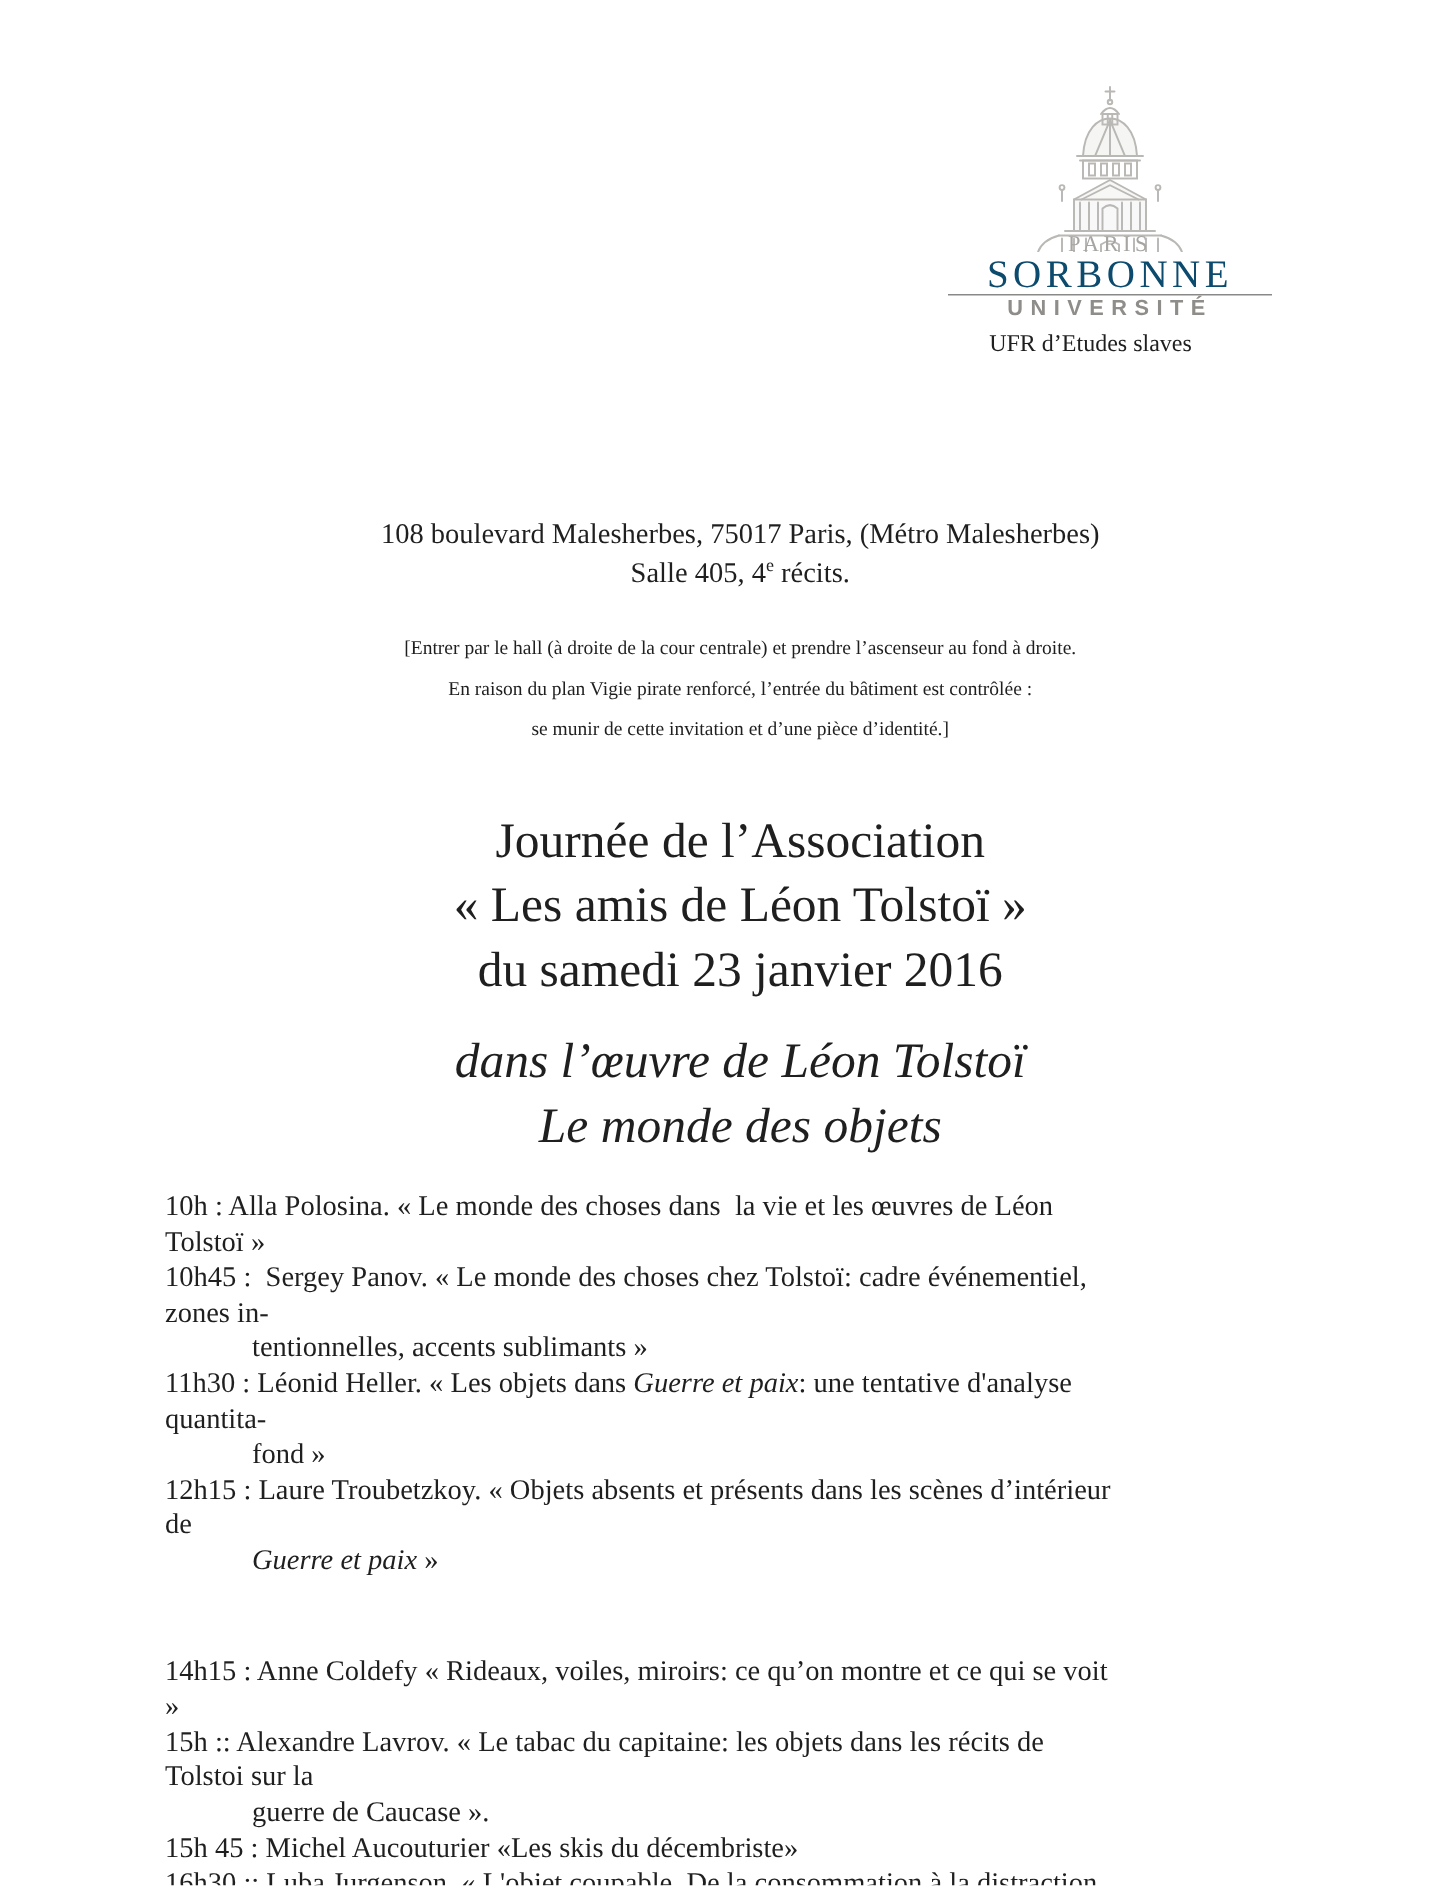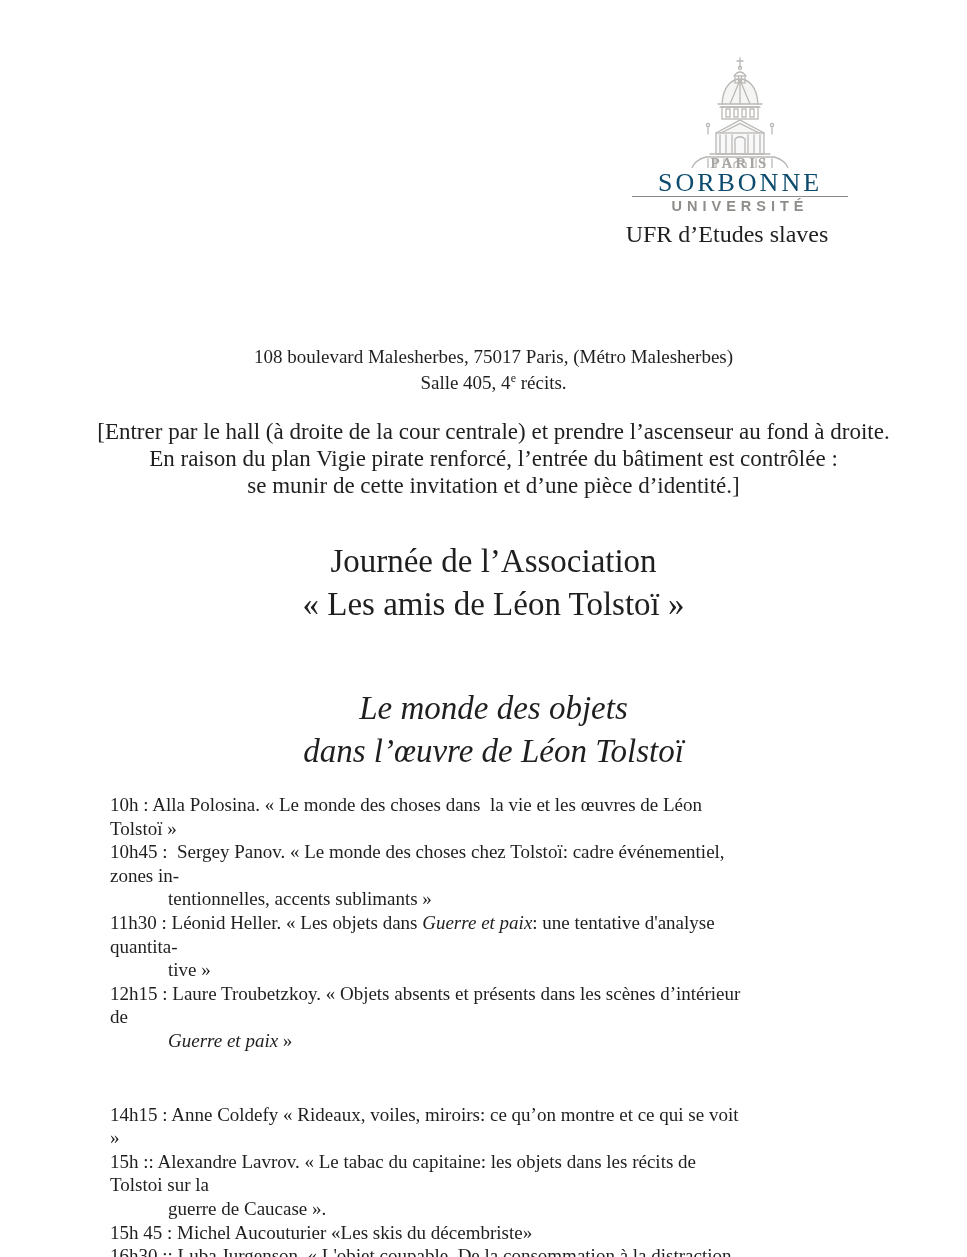--- a/index.html
+++ b/index.html
@@ -10,50 +10,50 @@
     font-family:"Liberation Serif", serif;
     color:#1f1f1f;
     overflow:hidden;
   }
 
   
   .logo-wrap { position:absolute; top:56px; left:613px; width:254px; text-align:center; }
   .logo-building { display:block; margin:0 auto; }
   .logo-paris {
     font-size:15px; letter-spacing:3px; color:#a7a5a2;
-    line-height:14px; margin-top:-12px; position:relative; z-index:2;font-weight:bold;
+    line-height:14px; margin-top:-12px; position:relative; z-index:2;
   }
   .logo-sorbonne {
     font-size:26px; letter-spacing:3px; color:#0c4a6e;
     line-height:25px; position:relative; z-index:2;
   }
   .logo-rule {
     width:216px; height:0; margin:1px auto 2px;
     border-top:1.6px solid #8b8987;
   }
   .logo-universite {
     font-family:"Liberation Sans", sans-serif;
     font-weight:bold; font-size:14.5px; letter-spacing:5px;
     color:#8f8d8a; line-height:15px;
   }
   .logo-ufr {
-    font-size:24px; color:#1f1f1f; margin-top:7px;
+    font-size:16px; color:#1f1f1f; margin-top:7px;
     transform:translateX(-13px);
   }
 
   
   .centered { position:absolute; left:20px; width:947px; text-align:center; }
   .hdr { top:265px; }
   .hdr-line { font-size:21px; line-height:31px; }
   .addr { top:344px; }
   .addr-line { font-size:19px; line-height:26px; }
   sup.sup-e { font-size:12px; vertical-align:super; line-height:0; }
 
   .notice { top:418px; }
-  .notice-line { font-size:23px; line-height:27px; }
+  .notice-line { font-size:13px; line-height:27px; }
   .underlined { }
 
   .title { top:540px; }
   .title-line { font-size:33px; line-height:43px; }
 
   .subtitle { top:687px; font-style:italic; }
   .subtitle-line { font-size:33px; line-height:43px; }
 
   
   .program { position:absolute; top:793px; left:0; width:830px; }
@@ -142,34 +142,35 @@
 
   <div class="centered notice">
     <div class="notice-line">[Entrer par le hall (à droite de la cour centrale) et prendre l’ascenseur au fond à droite.</div>
     <div class="notice-line underlined">En raison du plan Vigie pirate renforcé, l’entrée du bâtiment est contrôlée :</div>
     <div class="notice-line underlined">se munir de cette invitation et d’une pièce d’identité.]</div>
   </div>
 
   <div class="centered title">
     <div class="title-line">Journée de l’Association</div>
     <div class="title-line">« Les amis de Léon Tolstoï »</div>
+    <div class="title-line">du samedi 23 janvier 2016</div>
   </div>
 
   <div class="centered subtitle">
+    <div class="subtitle-line">dans l’œuvre de Léon Tolstoï</div>
     <div class="subtitle-line">Le monde des objets</div>
-    <div class="subtitle-line">dans l’œuvre de Léon Tolstoï</div>
   </div>
 
   <div class="program">
     <div id="morning">
         <div class="prog-line"><span>10h : Alla Polosina. « Le monde des choses dans  la vie et les œuvres de Léon Tolstoï »</span></div>
         <div class="prog-line"><span>10h45 :  Sergey Panov. « Le monde des choses chez Tolstoï: cadre événementiel, zones in-</span></div>
         <div class="prog-line cont"><span>tentionnelles, accents sublimants »</span></div>
         <div class="prog-line"><span>11h30 : Léonid Heller. « Les objets dans </span><span class="it">Guerre et paix</span><span>: une tentative d'analyse quantita-</span></div>
-        <div class="prog-line cont"><span>tive »</span></div>
+        <div class="prog-line cont"><span>fond »</span></div>
         <div class="prog-line"><span>12h15 : Laure Troubetzkoy. « Objets absents et présents dans les scènes d’intérieur de</span></div>
         <div class="prog-line cont"><span class="it">Guerre et paix</span><span> »</span></div>
       </div>
     <div class="prog-gap"></div>
     <div id="afternoon">
         <div class="prog-line"><span>14h15 : Anne Coldefy « Rideaux, voiles, miroirs: ce qu’on montre et ce qui se voit »</span></div>
         <div class="prog-line"><span>15h :: Alexandre Lavrov. « Le tabac du capitaine: les objets dans les récits de Tolstoi sur la</span></div>
         <div class="prog-line cont"><span>guerre de Caucase ».</span></div>
         <div class="prog-line"><span>15h 45 : Michel Aucouturier «Les skis du décembriste»</span></div>
         <div class="prog-line"><span>16h30 :: Luba Jurgenson. « L'objet coupable. De la consommation à la distraction (sur</span></div>

